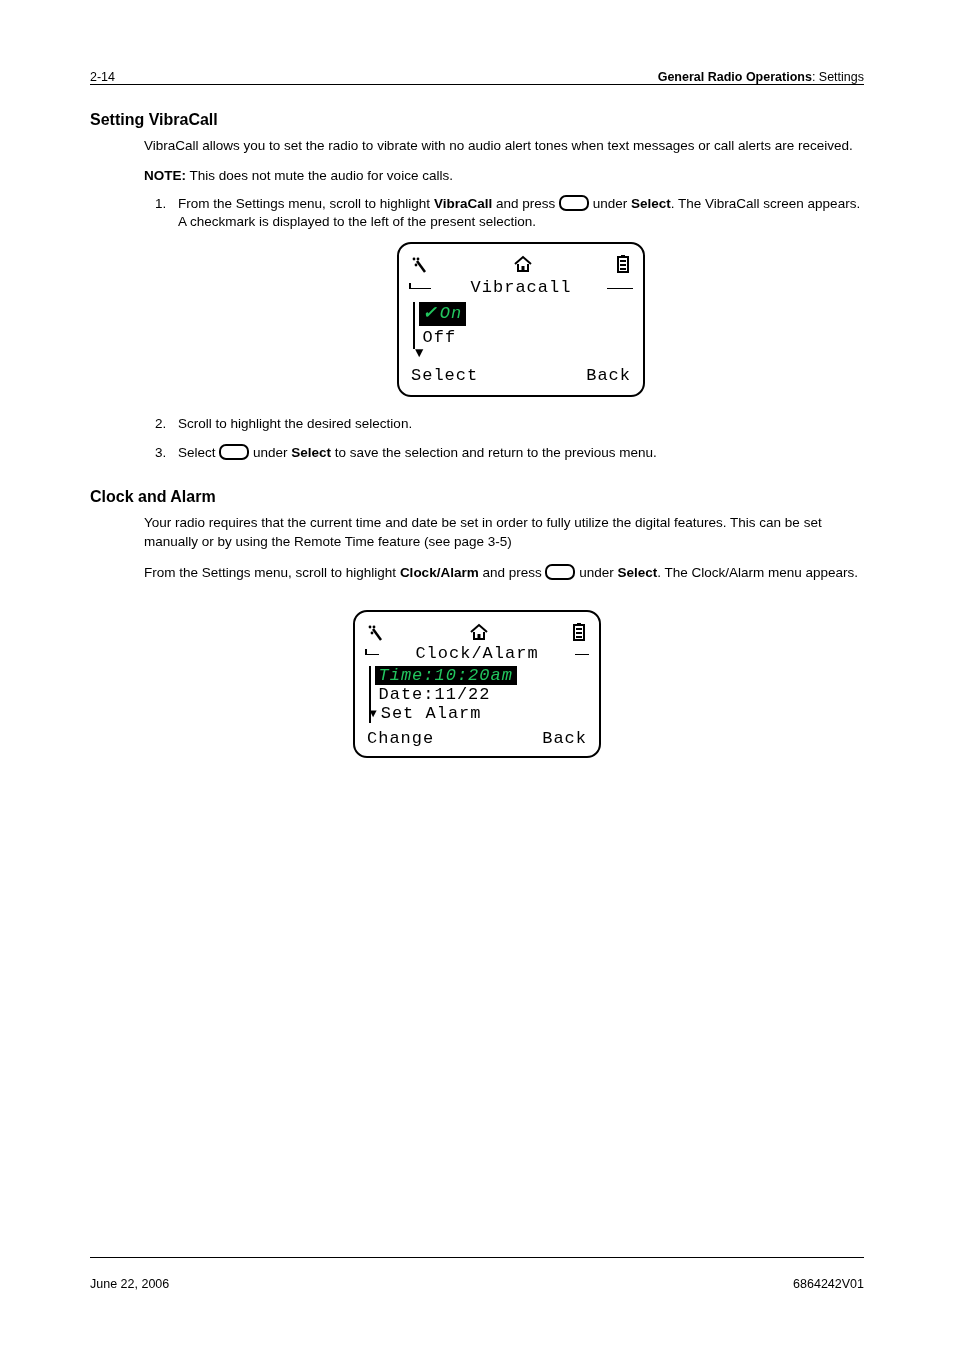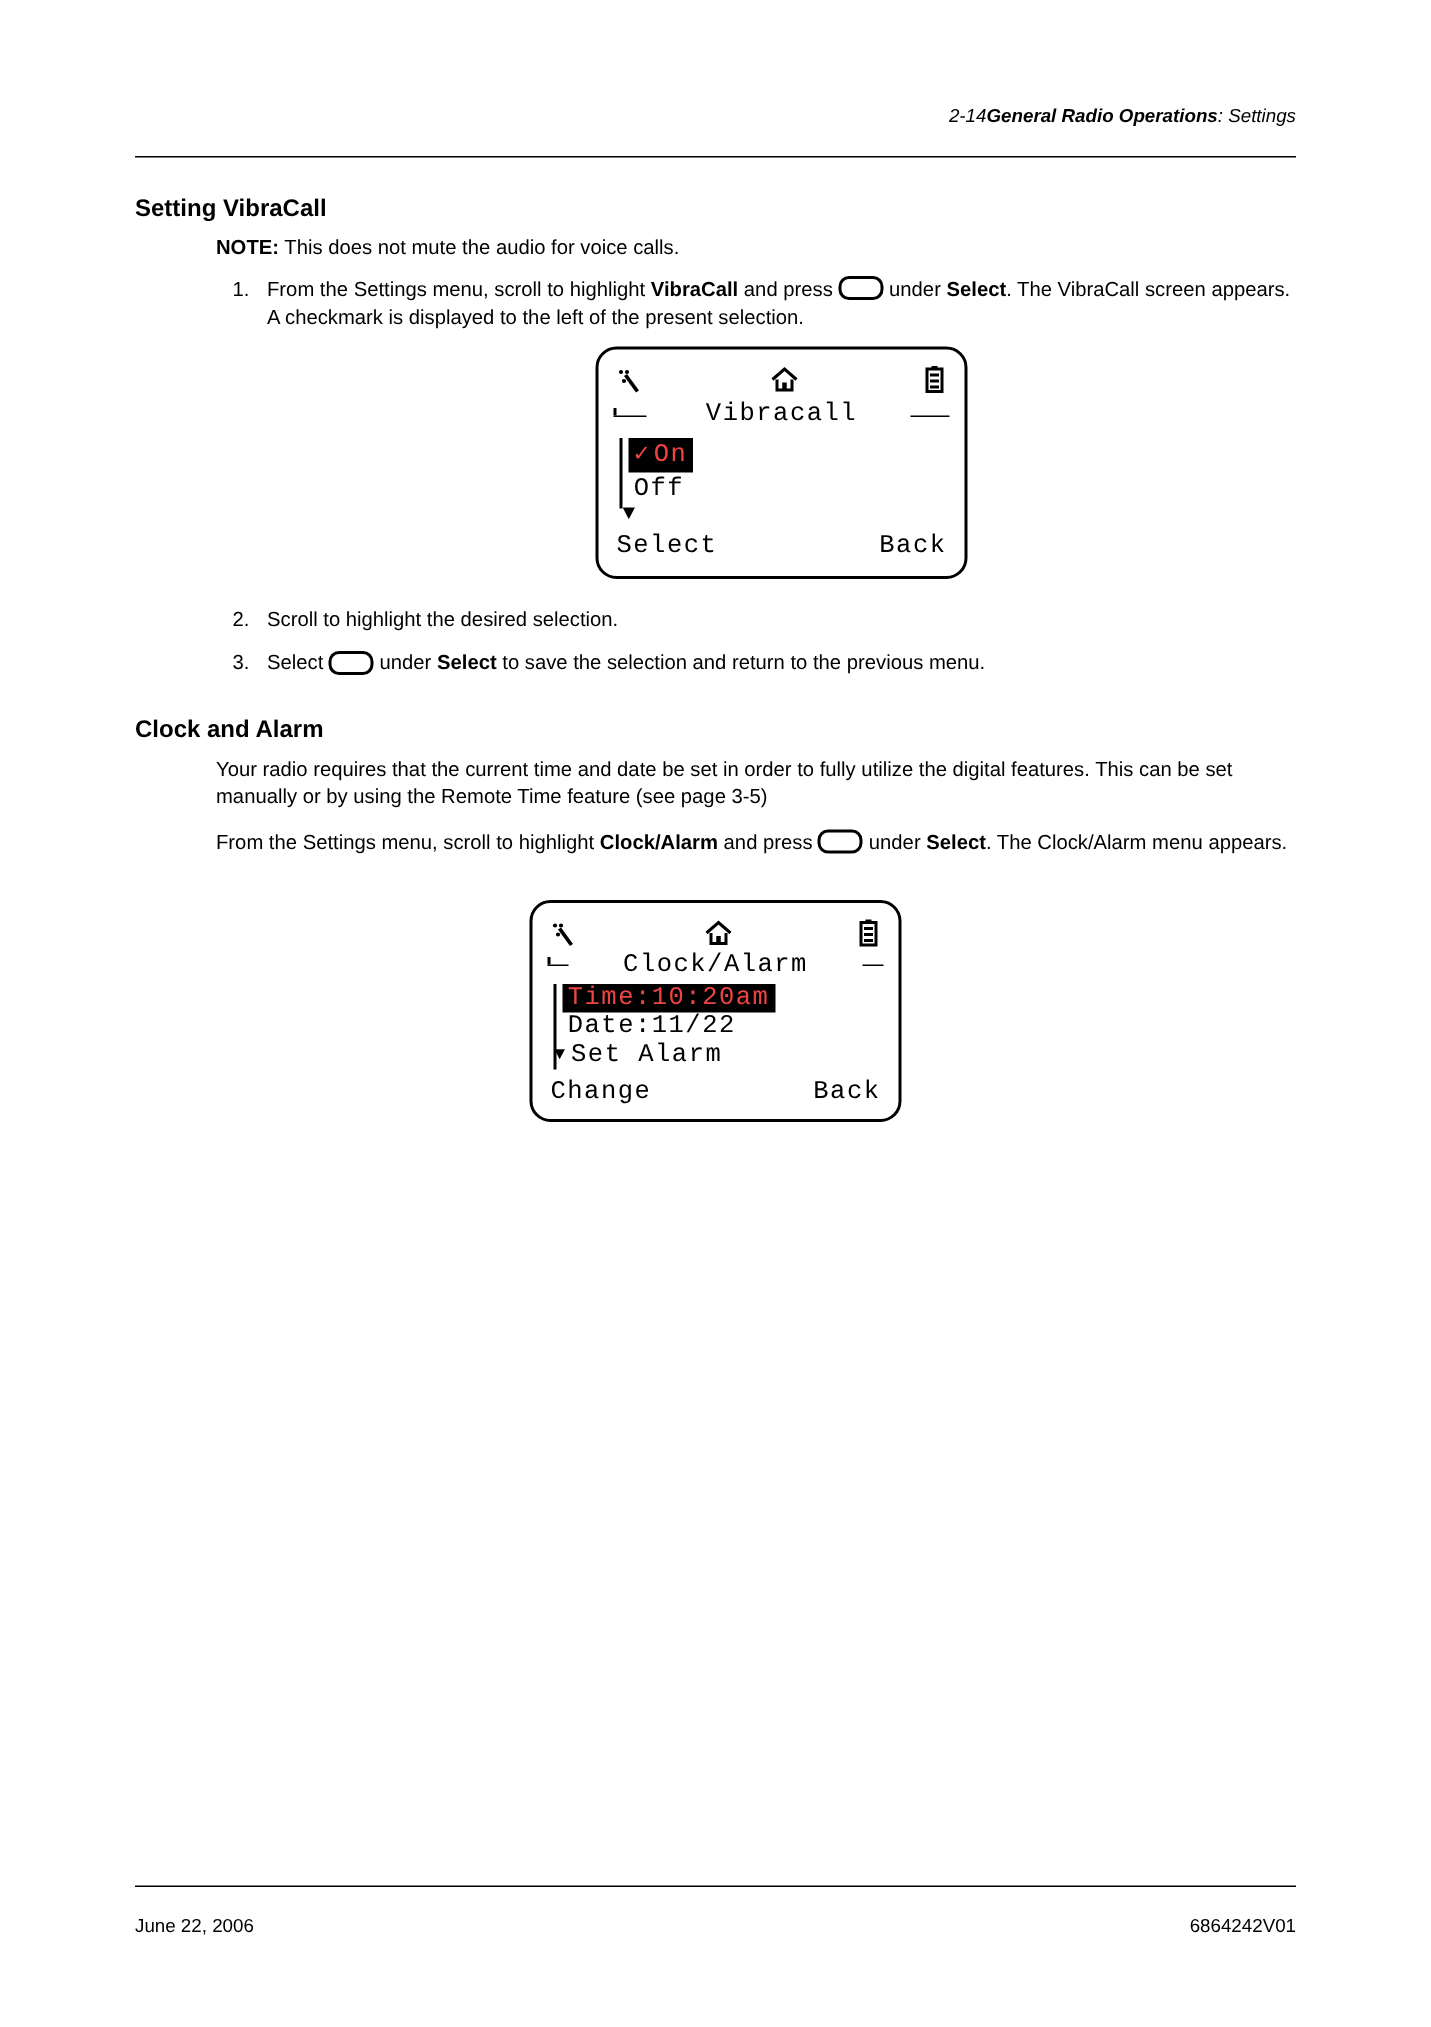--- a/index.html
+++ b/index.html
@@ -10,25 +10,24 @@
       color: #000;
       width: 954px;
       min-height: 1351px;
       position: relative;
     }
     .page {
       padding: 70px 90px 0 90px;
     }
     .running-header {
       display: flex;
-      justify-content: flex-end;
+      justify-content: space-between;
       font-size: 12.5px;
       border-bottom: 1px solid #000;
-      padding-bottom: 20px;
-      font-style: italic;
+      padding-bottom: 0;
     }
     .running-header .right {
       white-space: nowrap;
     }
     .running-header .right .bold {
       font-weight: bold;
     }
     h2.section {
       font-size: 16px;
       font-weight: bold;
@@ -140,23 +139,24 @@
     }
     .vline {
       width: 1.5px;
       background: #000;
       align-self: stretch;
       margin-right: 4px;
     }
     .menu-content { flex: 1; }
     .selrow {
       background: #000;
-      color: #ef4444;
+      color: #22c55e;
       padding: 0 4px;
       display: inline-block;
+      font-style: italic;
     }
     .plainrow {
       padding: 0 4px;
       display: inline-block;
     }
     .check {
       font-weight: bold;
       margin-right: 2px;
     }
     .arrow-down {
@@ -189,20 +189,21 @@
 
   <div class="running-header">
     <span>2-14</span>
     <span class="right">
       <span class="bold">General Radio Operations</span><span>: Settings</span>
     </span>
   </div>
 
   <h2 class="section">Setting VibraCall</h2>
 
+  <div class="body-text">VibraCall allows you to set the radio to vibrate with no audio alert tones when text messages or call alerts are received.</div>
 
   <div class="note-line">
     <span class="note-label">NOTE:</span><span> This does not mute the audio for voice calls.</span>
   </div>
 
   <ol class="steps">
     <li>
       <span>From the Settings menu, scroll to highlight </span><span class="inline-strong">VibraCall</span><span> and press </span>
       <span class="btn-icon"></span>
       <span> under </span><span class="inline-strong">Select</span><span>. The VibraCall screen appears. A checkmark is displayed to the left of the present selection.</span>

